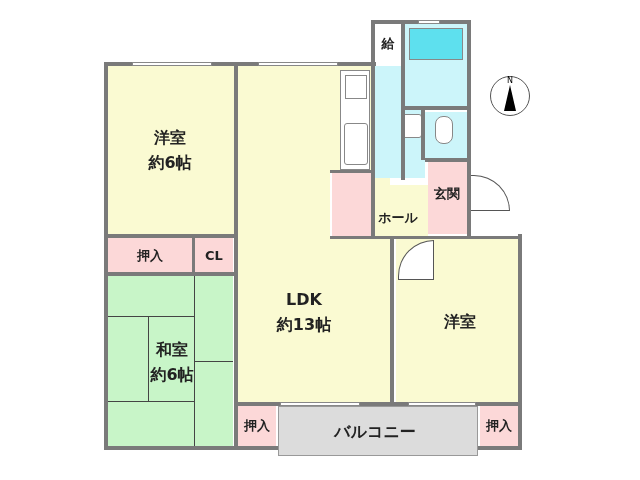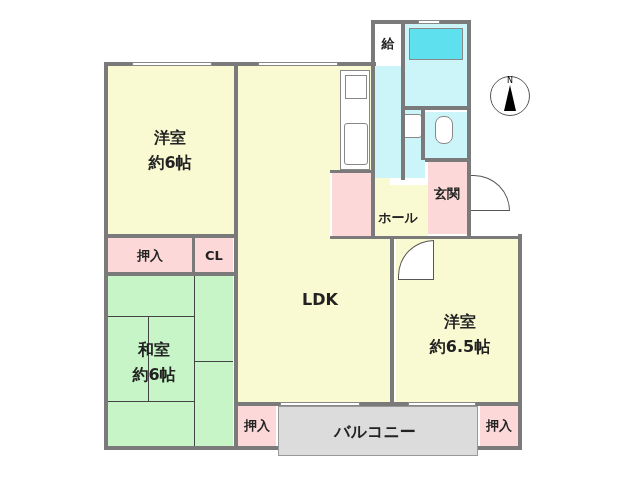--- a/index.html
+++ b/index.html
@@ -29,33 +29,34 @@
   <div class="room" style="left:195px;top:238px;width:38px;height:36px;background:#fcd8d8;"></div>
   <div class="label small" style="left:195px;top:246px;width:38px;">CL</div>
 
   <div class="room" style="left:108px;top:276px;width:125px;height:170px;background:#c8f5c8;">
     <div style="position:absolute;left:0;top:40px;width:86px;height:1px;background:#444;"></div>
     <div style="position:absolute;left:0;top:125px;width:86px;height:1px;background:#444;"></div>
     <div style="position:absolute;left:40px;top:40px;width:1px;height:85px;background:#444;"></div>
     <div style="position:absolute;left:86px;top:0;width:1px;height:170px;background:#444;"></div>
     <div style="position:absolute;left:86px;top:85px;width:39px;height:1px;background:#444;"></div>
   </div>
-  <div class="label" style="left:124px;top:338px;width:60px;">
+  <div class="label" style="left:142px;top:338px;width:60px;">
     <div>和室</div>
     <div>約6帖</div>
   </div>
 
   <div class="room" style="left:238px;top:66px;width:152px;height:336px;background:#fafad2;"></div>
   <div class="room" style="left:340px;top:70px;width:30px;height:100px;background:#fff;border:1px solid #888;">
     <div style="position:absolute;left:4px;top:4px;width:20px;height:22px;border:1px solid #888;"></div>
     <div style="position:absolute;left:3px;top:52px;width:22px;height:40px;border:1px solid #888;border-radius:3px;"></div>
   </div>
   <div class="room" style="left:330px;top:173px;width:42px;height:64px;background:#fcd8d8;border-left:2px solid #fff;"></div>
-  <div class="label" style="left:280px;top:288px;width:80px;">
+  <div class="label" style="left:264px;top:288px;width:80px;">
     <div>LDK</div>
+    <div>約13帖</div>
   </div>
 
   <div class="room" style="left:374px;top:185px;width:54px;height:52px;background:#fafad2;"></div>
   <div class="label small" style="left:376px;top:208px;width:44px;">ホール</div>
 
   <div class="room" style="left:428px;top:162px;width:40px;height:72px;background:#fcd8d8;"></div>
   <div class="label small" style="left:428px;top:184px;width:38px;">玄関</div>
   <div class="doorarc" style="left:470px;top:175px;width:40px;height:36px;border-radius:0 36px 0 0;"></div>
 
   <div class="room" style="left:375px;top:24px;width:26px;height:40px;background:#fff;"></div>
@@ -66,21 +67,20 @@
   </div>
   <div class="room" style="left:425px;top:112px;width:42px;height:48px;background:#ccf5fa;">
     <div style="position:absolute;left:10px;top:4px;width:16px;height:26px;background:#fff;border:1px solid #888;border-radius:8px;"></div>
   </div>
   <div style="position:absolute;left:402px;top:114px;width:18px;height:22px;background:#fff;border:1px solid #888;border-radius:3px;"></div>
 
   <div class="room" style="left:396px;top:238px;width:122px;height:164px;background:#fafad2;"></div>
   <div class="doorarc" style="left:398px;top:240px;width:36px;height:40px;border-radius:36px 0 0 0;"></div>
   <div class="label" style="left:420px;top:310px;width:80px;">
     <div>洋室</div>
-    <div>約6.5帖</div>
   </div>
 
   <div class="room" style="left:278px;top:406px;width:200px;height:50px;background:#dcdcdc;border:1px solid #999;"></div>
   <div class="label" style="left:320px;top:420px;width:110px;font-weight:bold;">バルコニー</div>
   <div class="room" style="left:238px;top:406px;width:38px;height:40px;background:#fcd8d8;"></div>
   <div class="label small" style="left:238px;top:416px;width:38px;">押入</div>
   <div class="room" style="left:480px;top:406px;width:38px;height:40px;background:#fcd8d8;"></div>
   <div class="label small" style="left:480px;top:416px;width:38px;">押入</div>
 
   <div class="wall" style="left:104px;top:62px;width:4px;height:388px;"></div>

